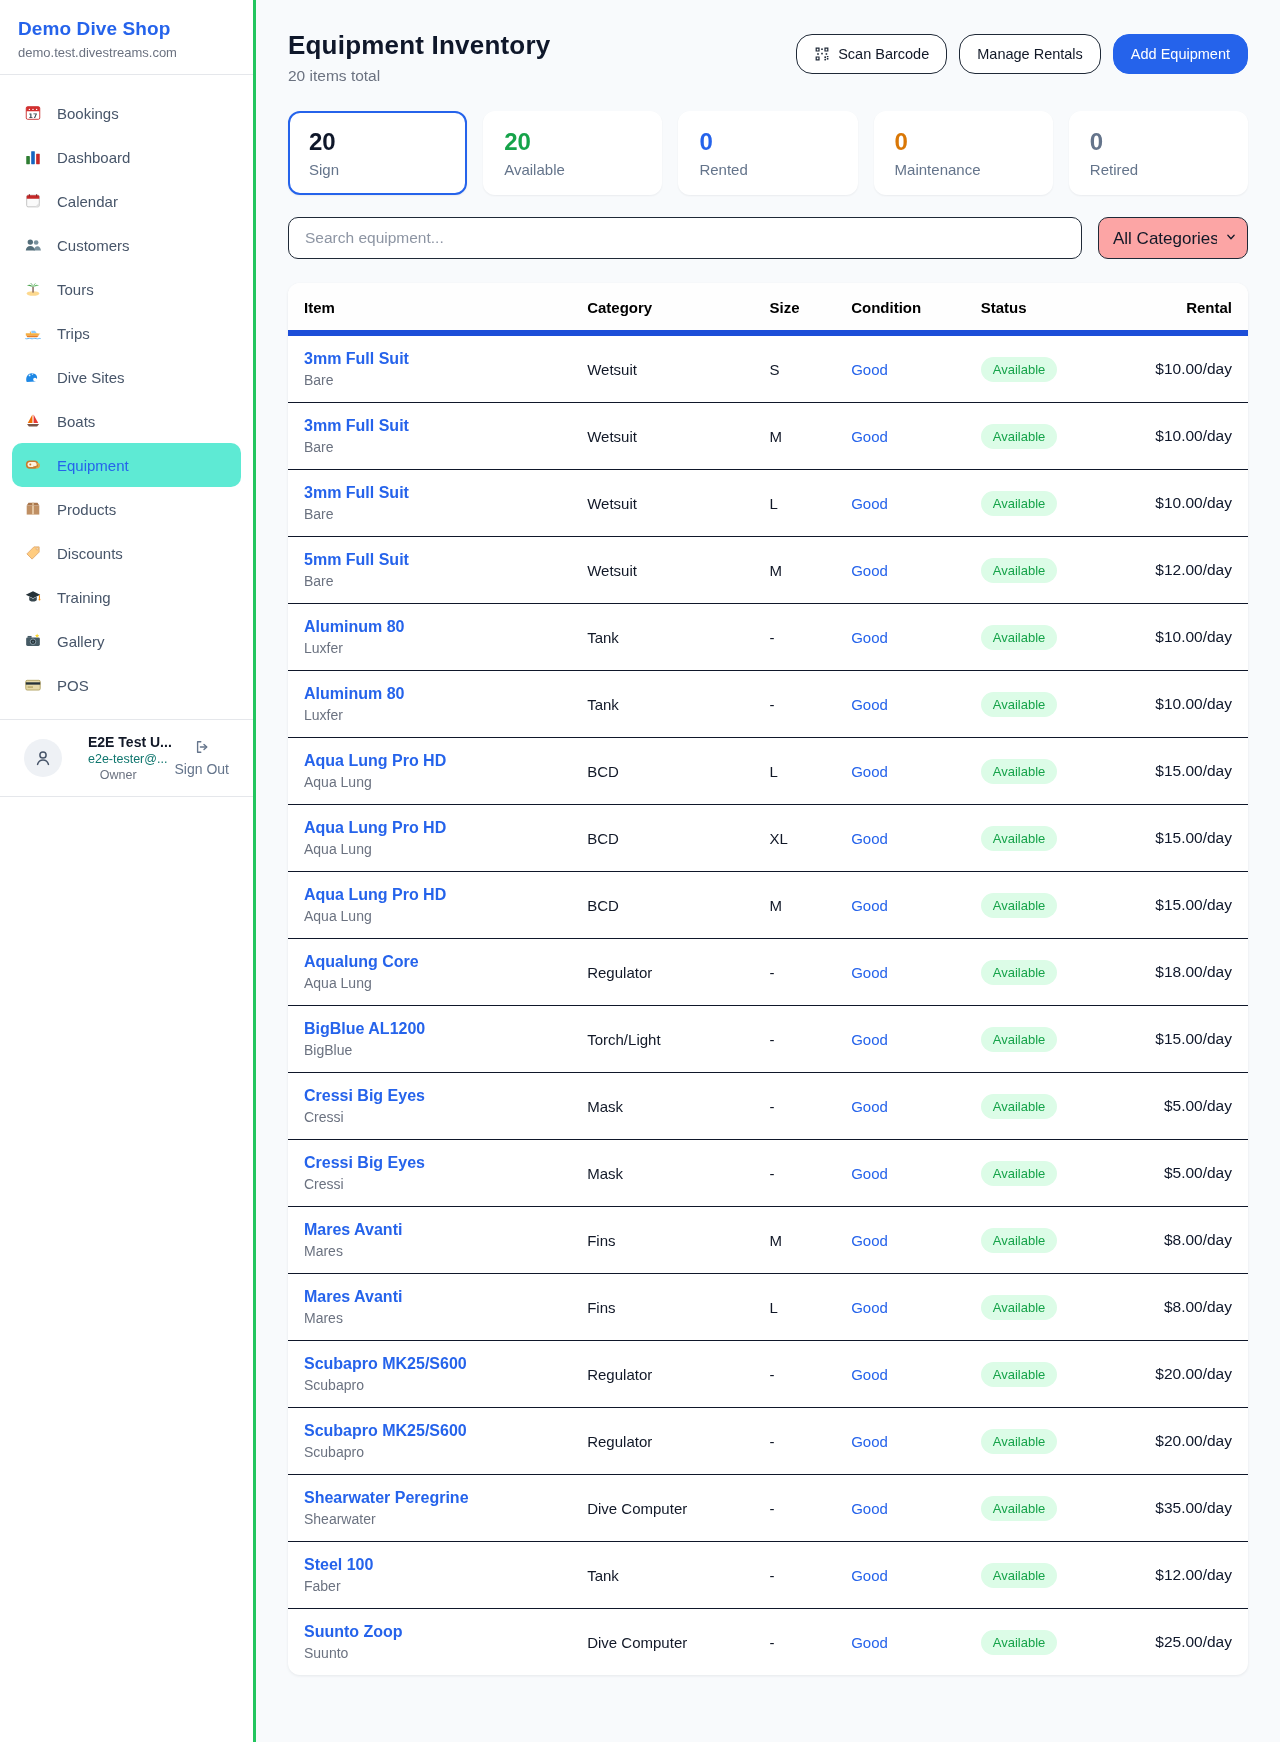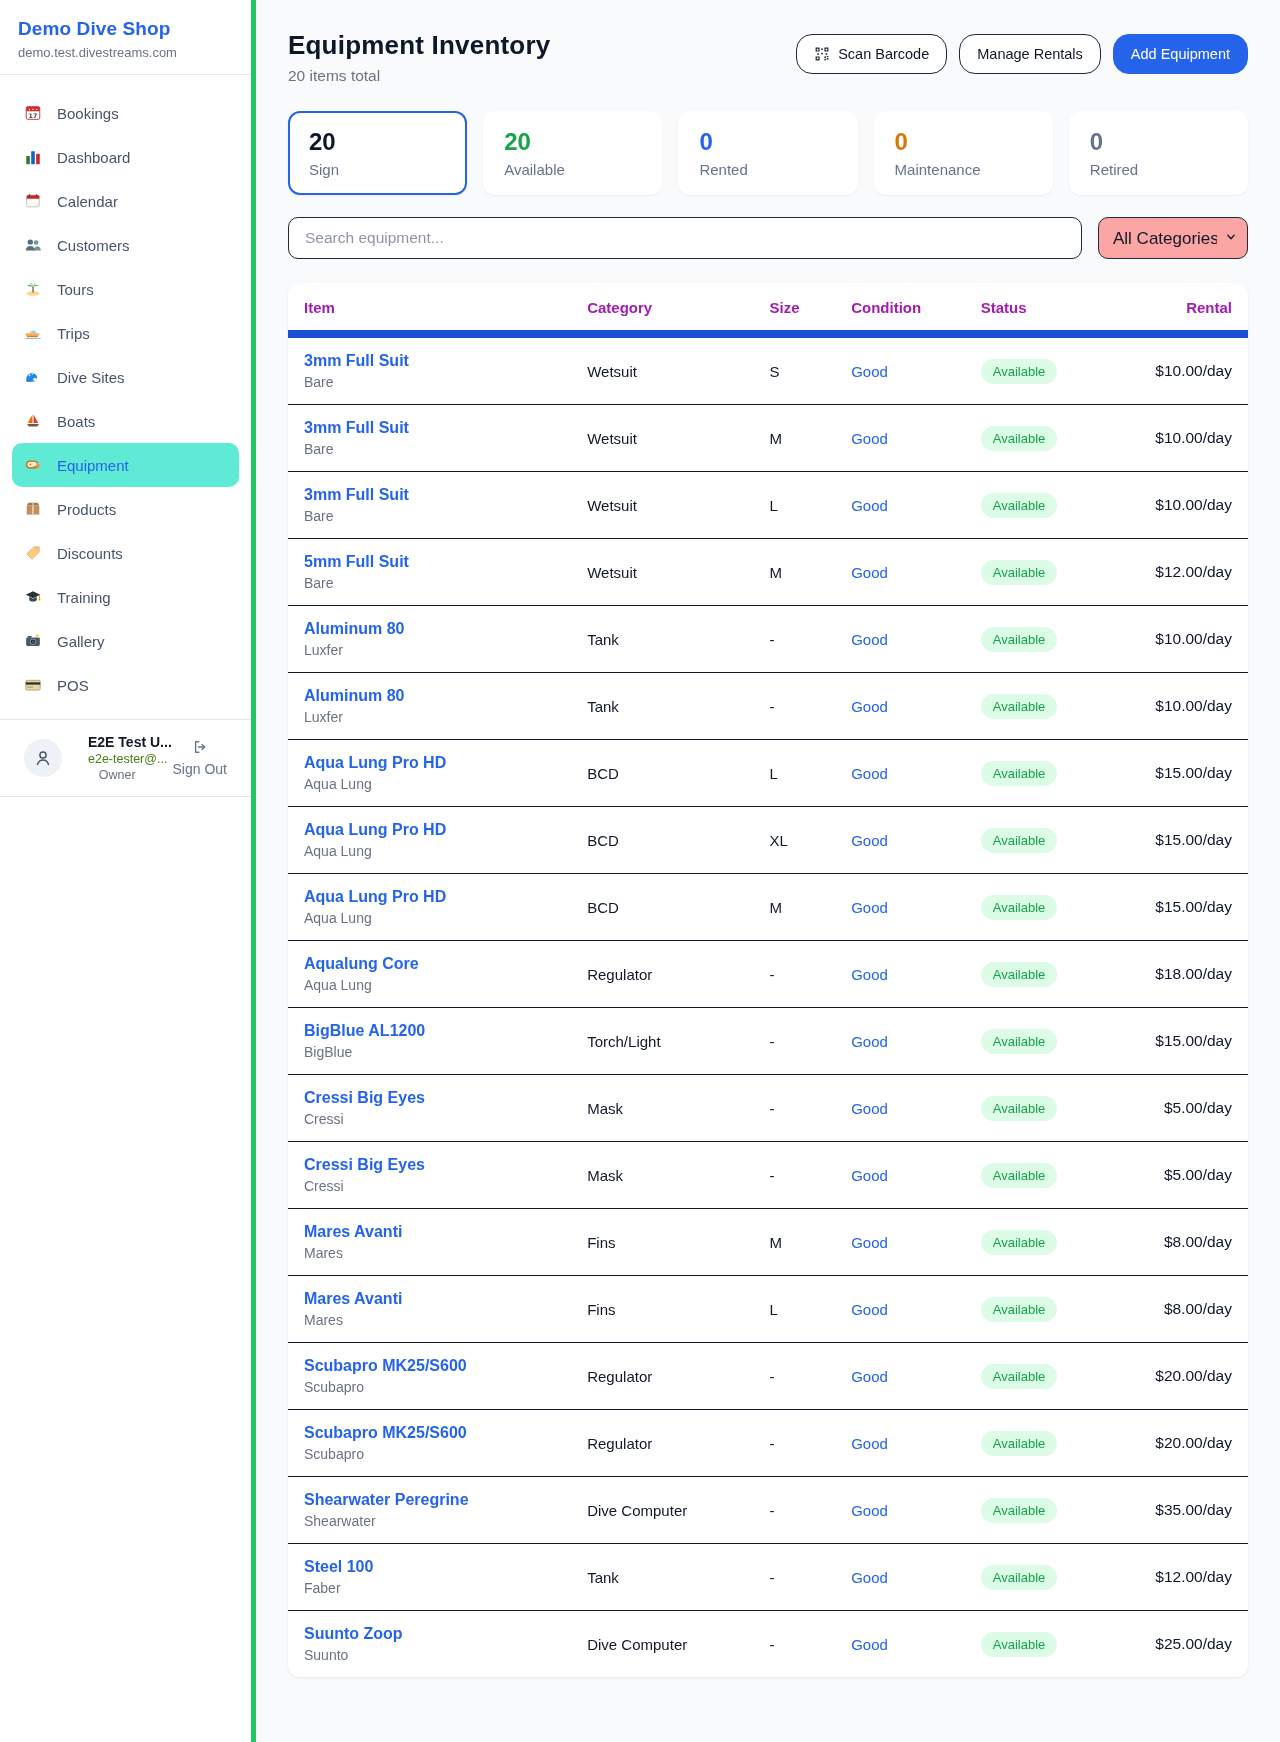--- a/index.html
+++ b/index.html
@@ -7,21 +7,21 @@
   body {
     font-family:"Liberation Sans","DejaVu Sans",sans-serif;
     background:#f8fafc; color:#0f172a;
     min-height:1742px;
   }
   .app { display:flex; width:1280px; min-height:1742px; align-items:stretch; }
 
   
   .sidebar {
     width:256px; flex:0 0 256px; background:#ffffff;
-    border-right:5px solid #22c55e;
+    border-right:3px solid #22c55e;
   }
   .brand { padding:18px 18px 14px; border-bottom:1px solid #e5e7eb; }
   .brand-name { color:#2563eb; font-size:19px; font-weight:700; letter-spacing:.1px; }
   .brand-domain { color:#6b7280; font-size:13px; margin-top:5px; }
   .nav { padding:16px 12px 12px; }
   .nav-item {
     display:flex; align-items:center; gap:13px;
     height:44px; padding:0 10px; border-radius:10px;
     color:#475569; font-size:15px; cursor:pointer;
   }
@@ -30,21 +30,21 @@
   .user-box {
     border-top:1px solid #e5e7eb; border-bottom:1px solid #e5e7eb;
     padding:14px 24px; display:flex; align-items:center; gap:26px;text-align:center;
   }
   .avatar {
     width:38px; height:38px; border-radius:50%; background:#eef1f5;
     display:flex; align-items:center; justify-content:center; flex:0 0 38px;
   }
   .user-meta { flex:1 1 auto; min-width:0; }
   .user-name { font-size:14px; font-weight:700; color:#111827; white-space:nowrap; }
-  .user-email { font-size:12.5px; color:#4d7c0f; margin-top:2px; white-space:nowrap; }
+  .user-email { font-size:12.5px; color:#0f766e; margin-top:2px; white-space:nowrap; }
   .user-role { font-size:12.5px; color:#6b7280; margin-top:2px; }
   .signout { display:flex; align-items:center; gap:6px; color:#64748b; font-size:14px; cursor:pointer; white-space:nowrap;flex-direction:column; }
 
   
   .main { flex:1 1 auto; padding:30px 32px 34px; }
   .page-head { display:flex; justify-content:space-between; align-items:flex-start; }
   .page-title { font-size:26px; font-weight:700; color:#0f172a; letter-spacing:.2px; }
   .page-subtitle { font-size:15.5px; color:#6b7280; margin-top:6px; }
   .head-actions { display:flex; gap:12px; align-items:center; margin-top:4px; }
   .btn {
@@ -81,22 +81,22 @@
   }
   .select-chevron { position:absolute; right:10px; top:13px; pointer-events:none; display:flex; }
 
   
   .table-card {
     margin-top:24px; background:#ffffff; border-radius:12px;
     box-shadow:0 1px 3px rgba(15,23,42,.08); overflow:hidden;
   }
   table { width:100%; border-collapse:collapse; }
   thead th {
-    text-align:left; font-size:15px; font-weight:700; color:#a21caf;
-    padding:16px 16px 14px; border-bottom:8px solid #1d4ed8; background:#fefefe;
+    text-align:left; font-size:15px; font-weight:700; color:#000000;
+    padding:16px 16px 14px; border-bottom:6px solid #1d4ed8; background:#fefefe;
   }
   thead th.num { text-align:right; }
   tbody tr { border-bottom:1px solid #0f172a; }
   tbody tr:last-child { border-bottom:none; }
   tbody td { padding:14px 16px; vertical-align:middle; font-size:15px; color:#111827; }
   .item-name { color:#2563eb; font-size:16px; font-weight:600; cursor:pointer; }
   .item-brand { color:#6b7280; font-size:14px; margin-top:4px; }
   .cond-link { color:#2563eb; cursor:pointer; }
   .badge {
     display:inline-block; background:#dcfce7; color:#16a34a;

